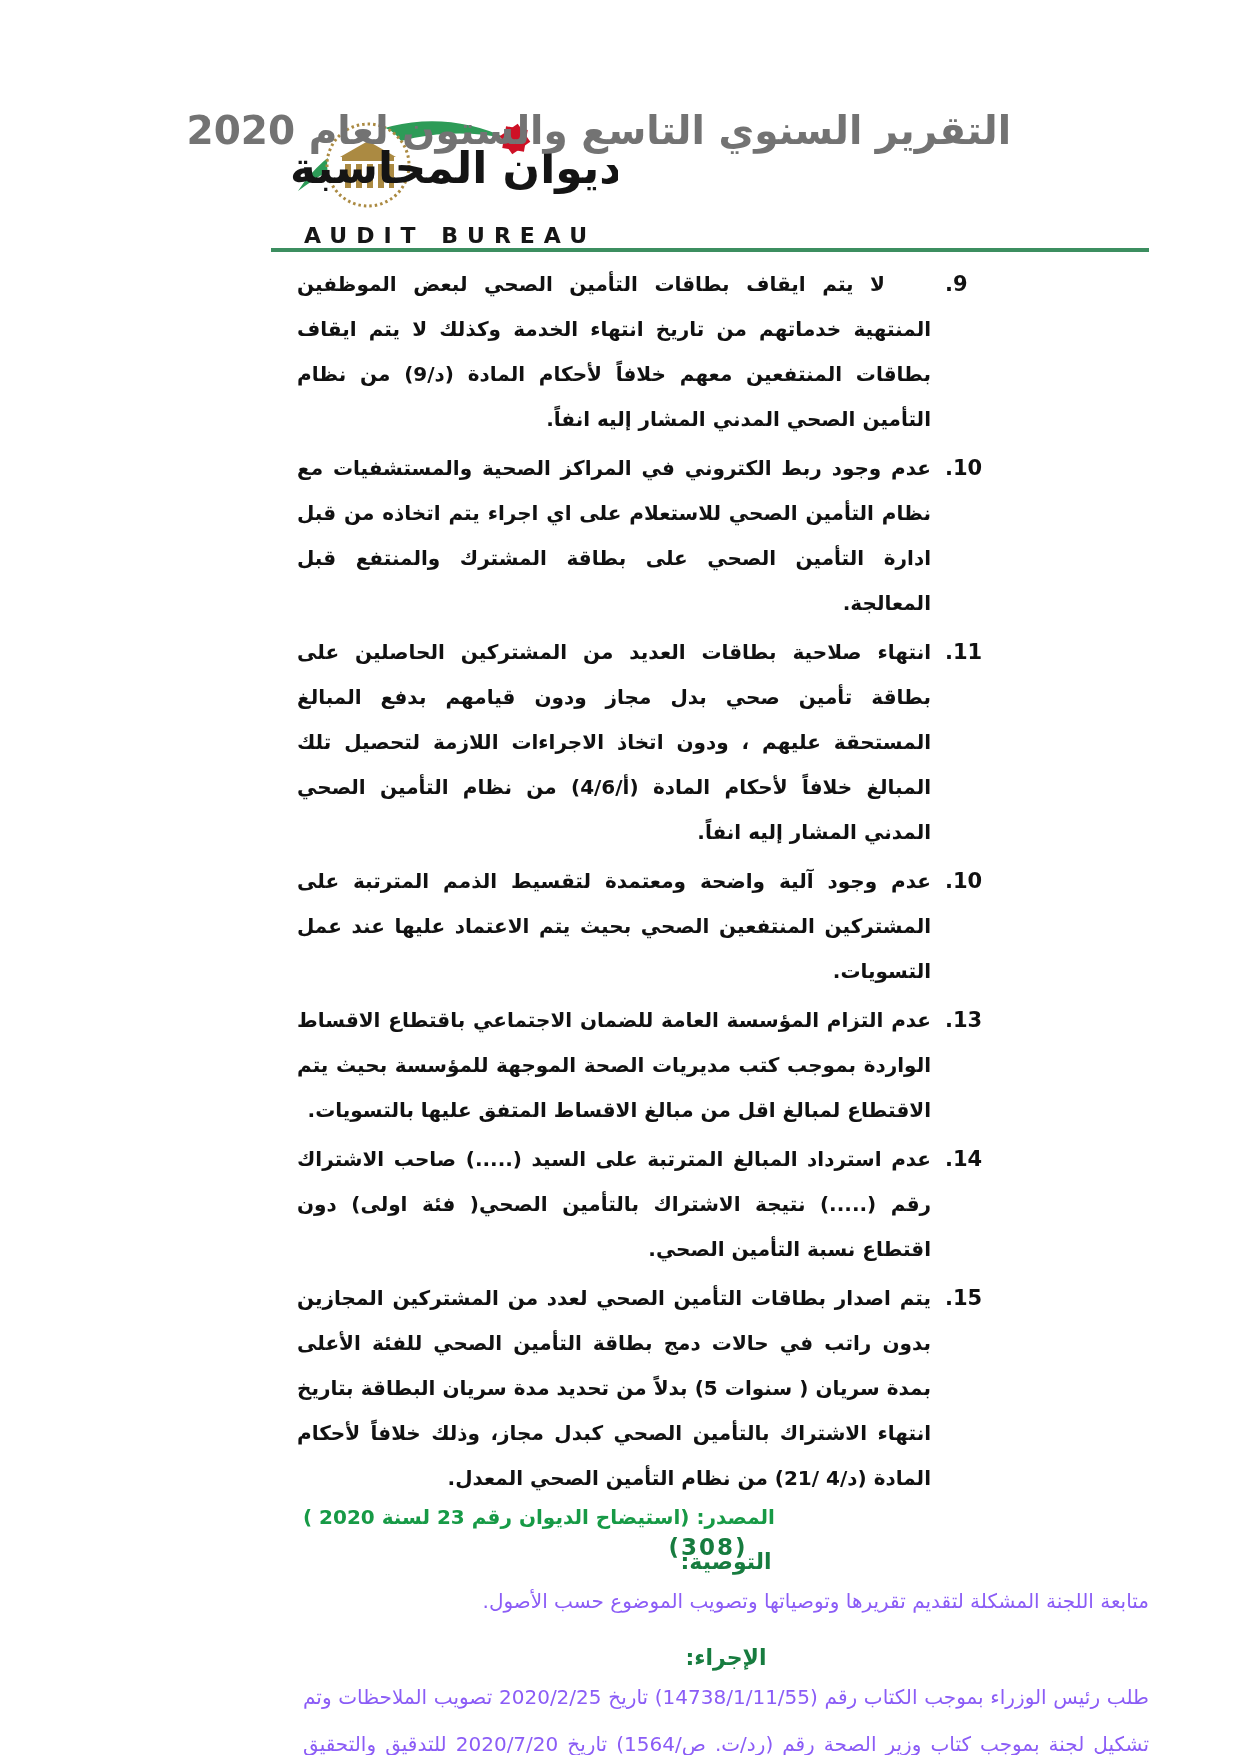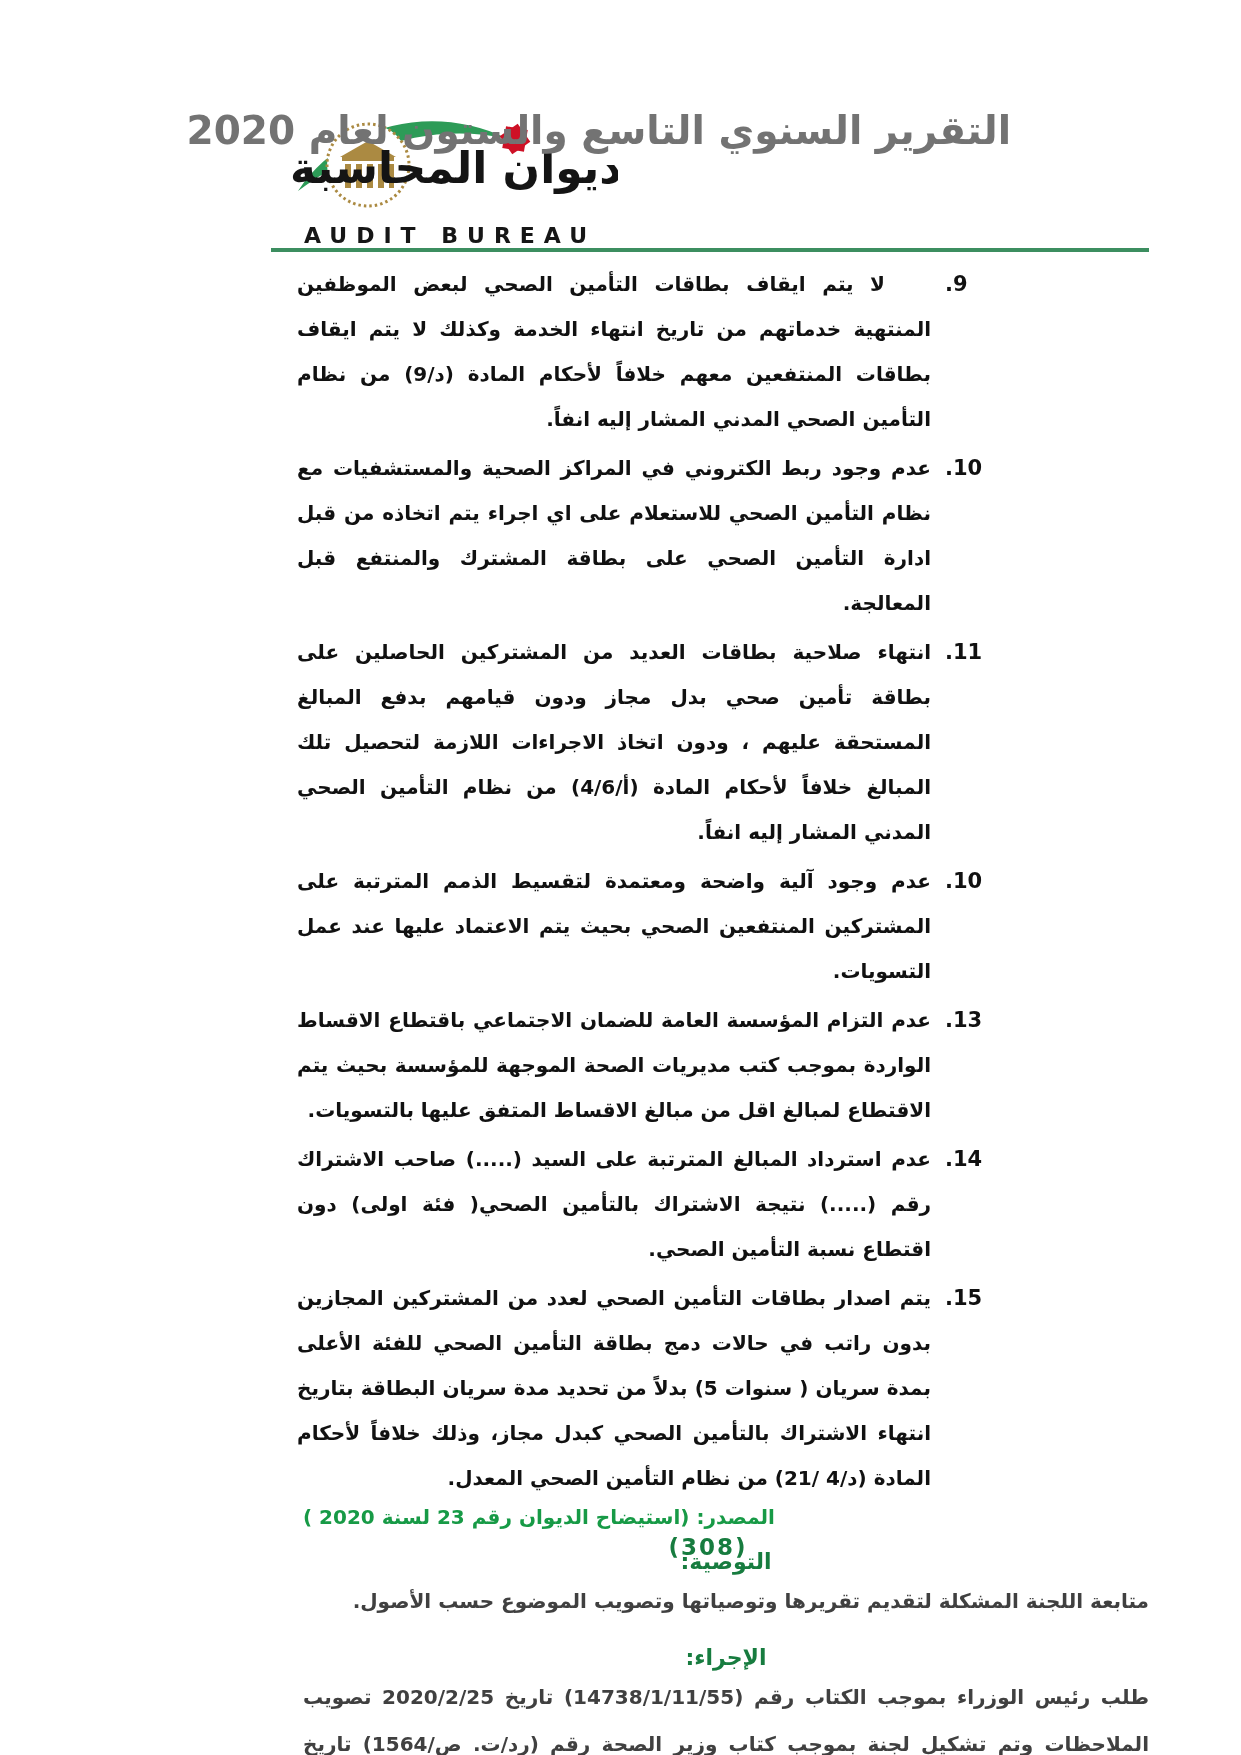--- a/index.html
+++ b/index.html
@@ -44,21 +44,21 @@
   .source-note{
     margin-top:4px;
     text-align:left;
     color:#179a46;font-size:20px;font-weight:bold;
   }
   .section-heading{
     margin-top:20px;
     color:#177c3f;font-size:22px;font-weight:bold;text-align:center;
   }
   .body-par{
-    font-size:20px;font-weight:bold;color:#404040;
+    font-size:20px;font-weight:normal;color:#8b5cf6;
     line-height:47px;text-align:justify;margin-top:4px;
   }
   .single-line{text-align:right;}
 
   .page-number{
     position:absolute;top:1534px;left:0;right:0;
     text-align:center;color:#177c3f;
     font-size:23px;font-weight:bold;letter-spacing:2px;
     direction:ltr;
   }

